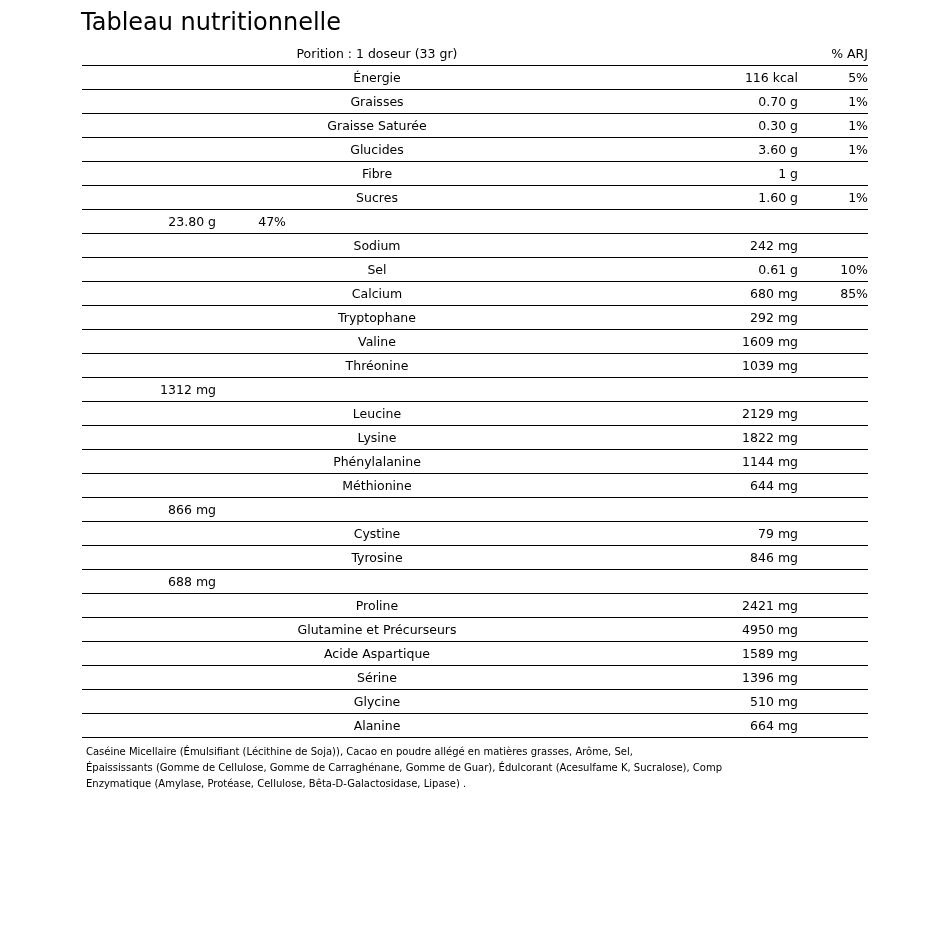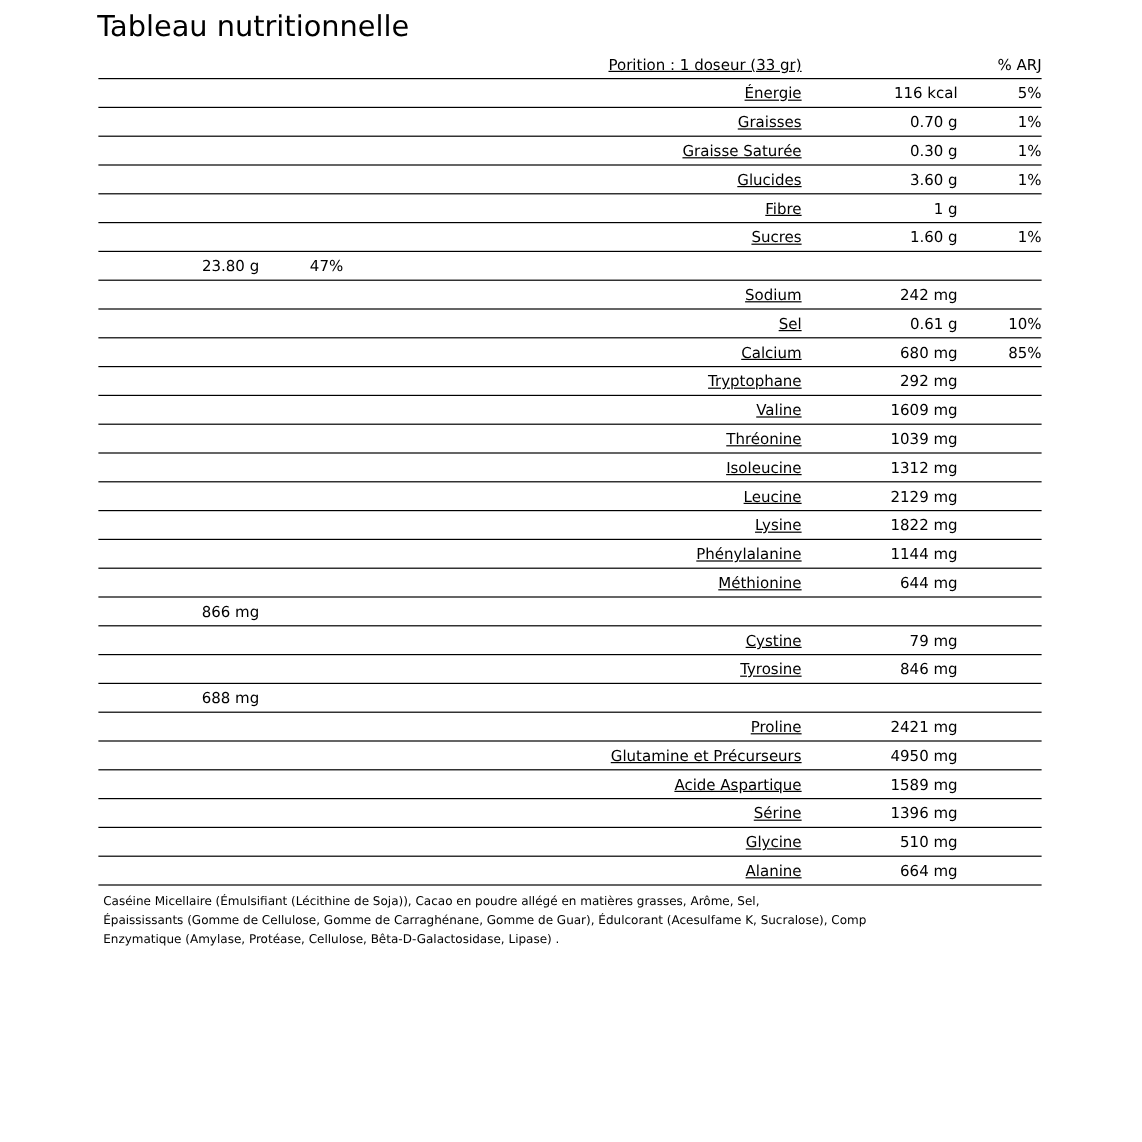--- a/index.html
+++ b/index.html
@@ -39,22 +39,21 @@
     box-sizing: border-box;
     height: 24px;
     display: flex;
     align-items: center;
     border-bottom: 1px solid #000000;
     padding-left: 4px;
   }
   .col-label {
     flex: 1 1 auto;
     white-space: nowrap;
-    text-align: right;
-    text-decoration: underline;
+    text-align: center;
   }
   .col-value {
     width: 130px;
     text-align: right;
     white-space: nowrap;
   }
   .col-pct {
     width: 70px;
     text-align: right;
     white-space: nowrap;
@@ -143,21 +142,20 @@
           <span class="col-label">Valine</span>
           <span class="col-value">1609 mg</span>
           <span class="col-pct"></span>
         </div>
         <div class="trow">
           <span class="col-label">Thréonine</span>
           <span class="col-value">1039 mg</span>
           <span class="col-pct"></span>
         </div>
         <div class="trow">
-          <span class="col-label">Isoleucine</span>
           <span class="col-value">1312 mg</span>
           <span class="col-pct"></span>
         </div>
         <div class="trow">
           <span class="col-label">Leucine</span>
           <span class="col-value">2129 mg</span>
           <span class="col-pct"></span>
         </div>
         <div class="trow">
           <span class="col-label">Lysine</span>

